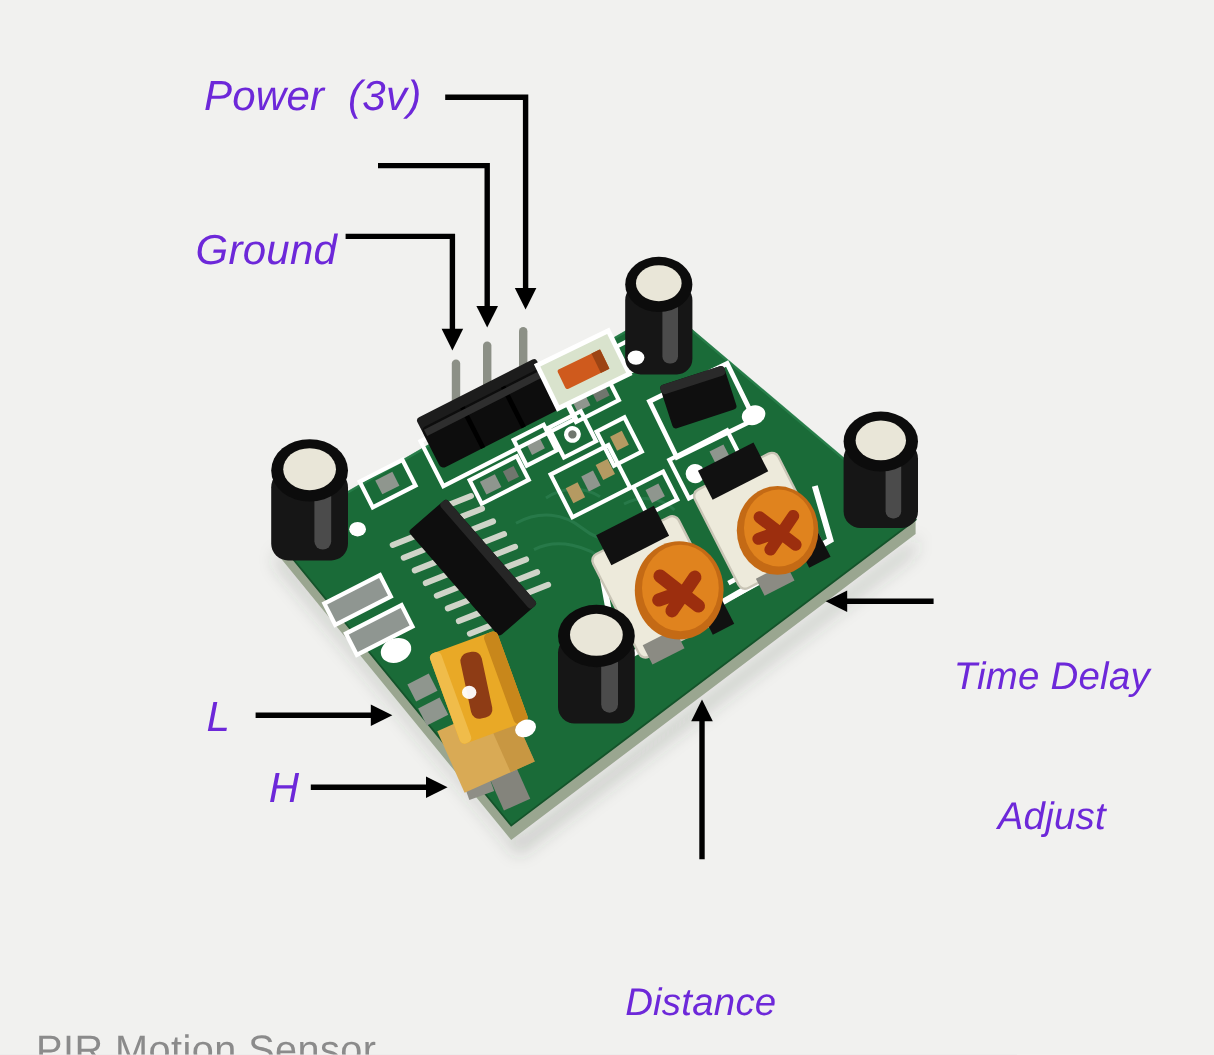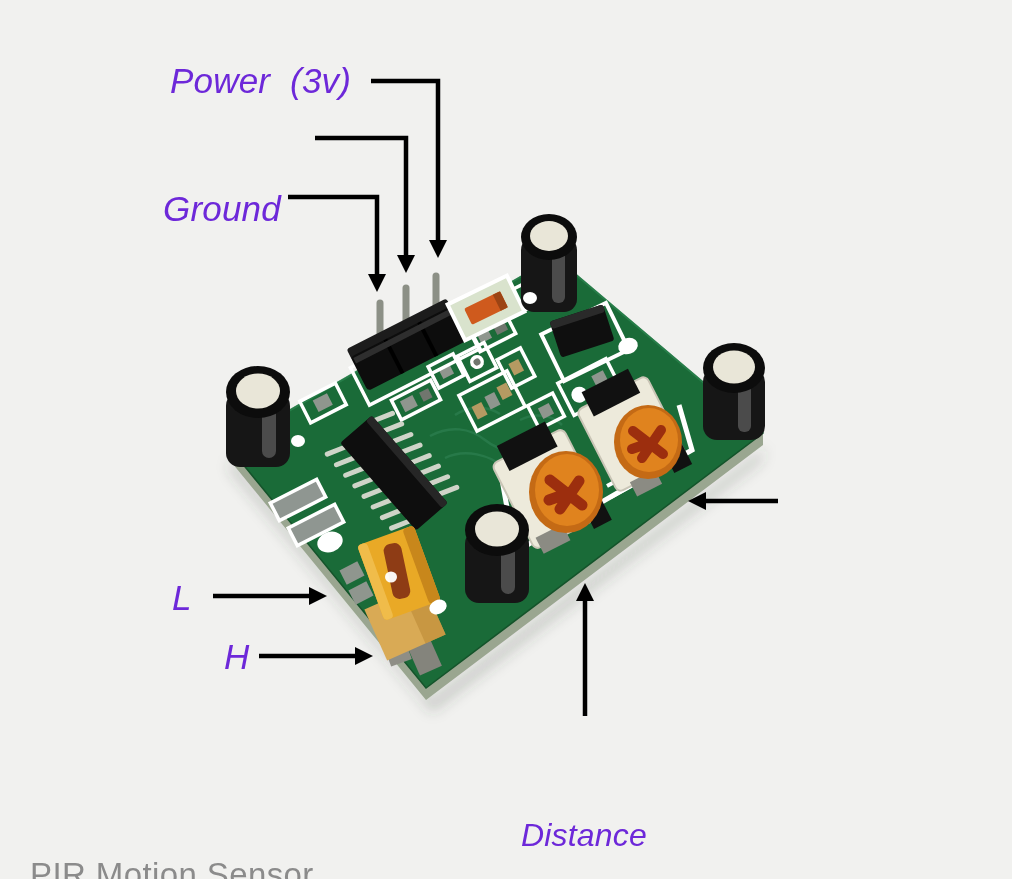--- a/index.html
+++ b/index.html
@@ -276,20 +276,24 @@
         <polygon points="585,583 576,601 594,601" fill="#000" stroke="none"></polygon>
       </g>
     </g>
   </svg>
 
   <div class="lbl" style="left:170px;top:62px;">Power  (3v)</div>
   <div class="lbl" style="left:163px;top:178px;margin-top:12px;">Ground</div>
   <div class="lbl" style="left:172px;top:579px;">L</div>
   <div class="lbl" style="left:224px;top:638px;">H</div>
 
+  <div class="lbl small" style="left:794px;top:466px;width:165px;">
+    <div>Time Delay</div>
+    <div>Adjust</div>
+  </div>
 
   <div class="lbl small" style="left:504px;top:738px;width:160px;">
     <div>Distance</div>
     
   </div>
 
   <div class="watermark">
     <div>PIR Motion Sensor</div>
     
   </div>

